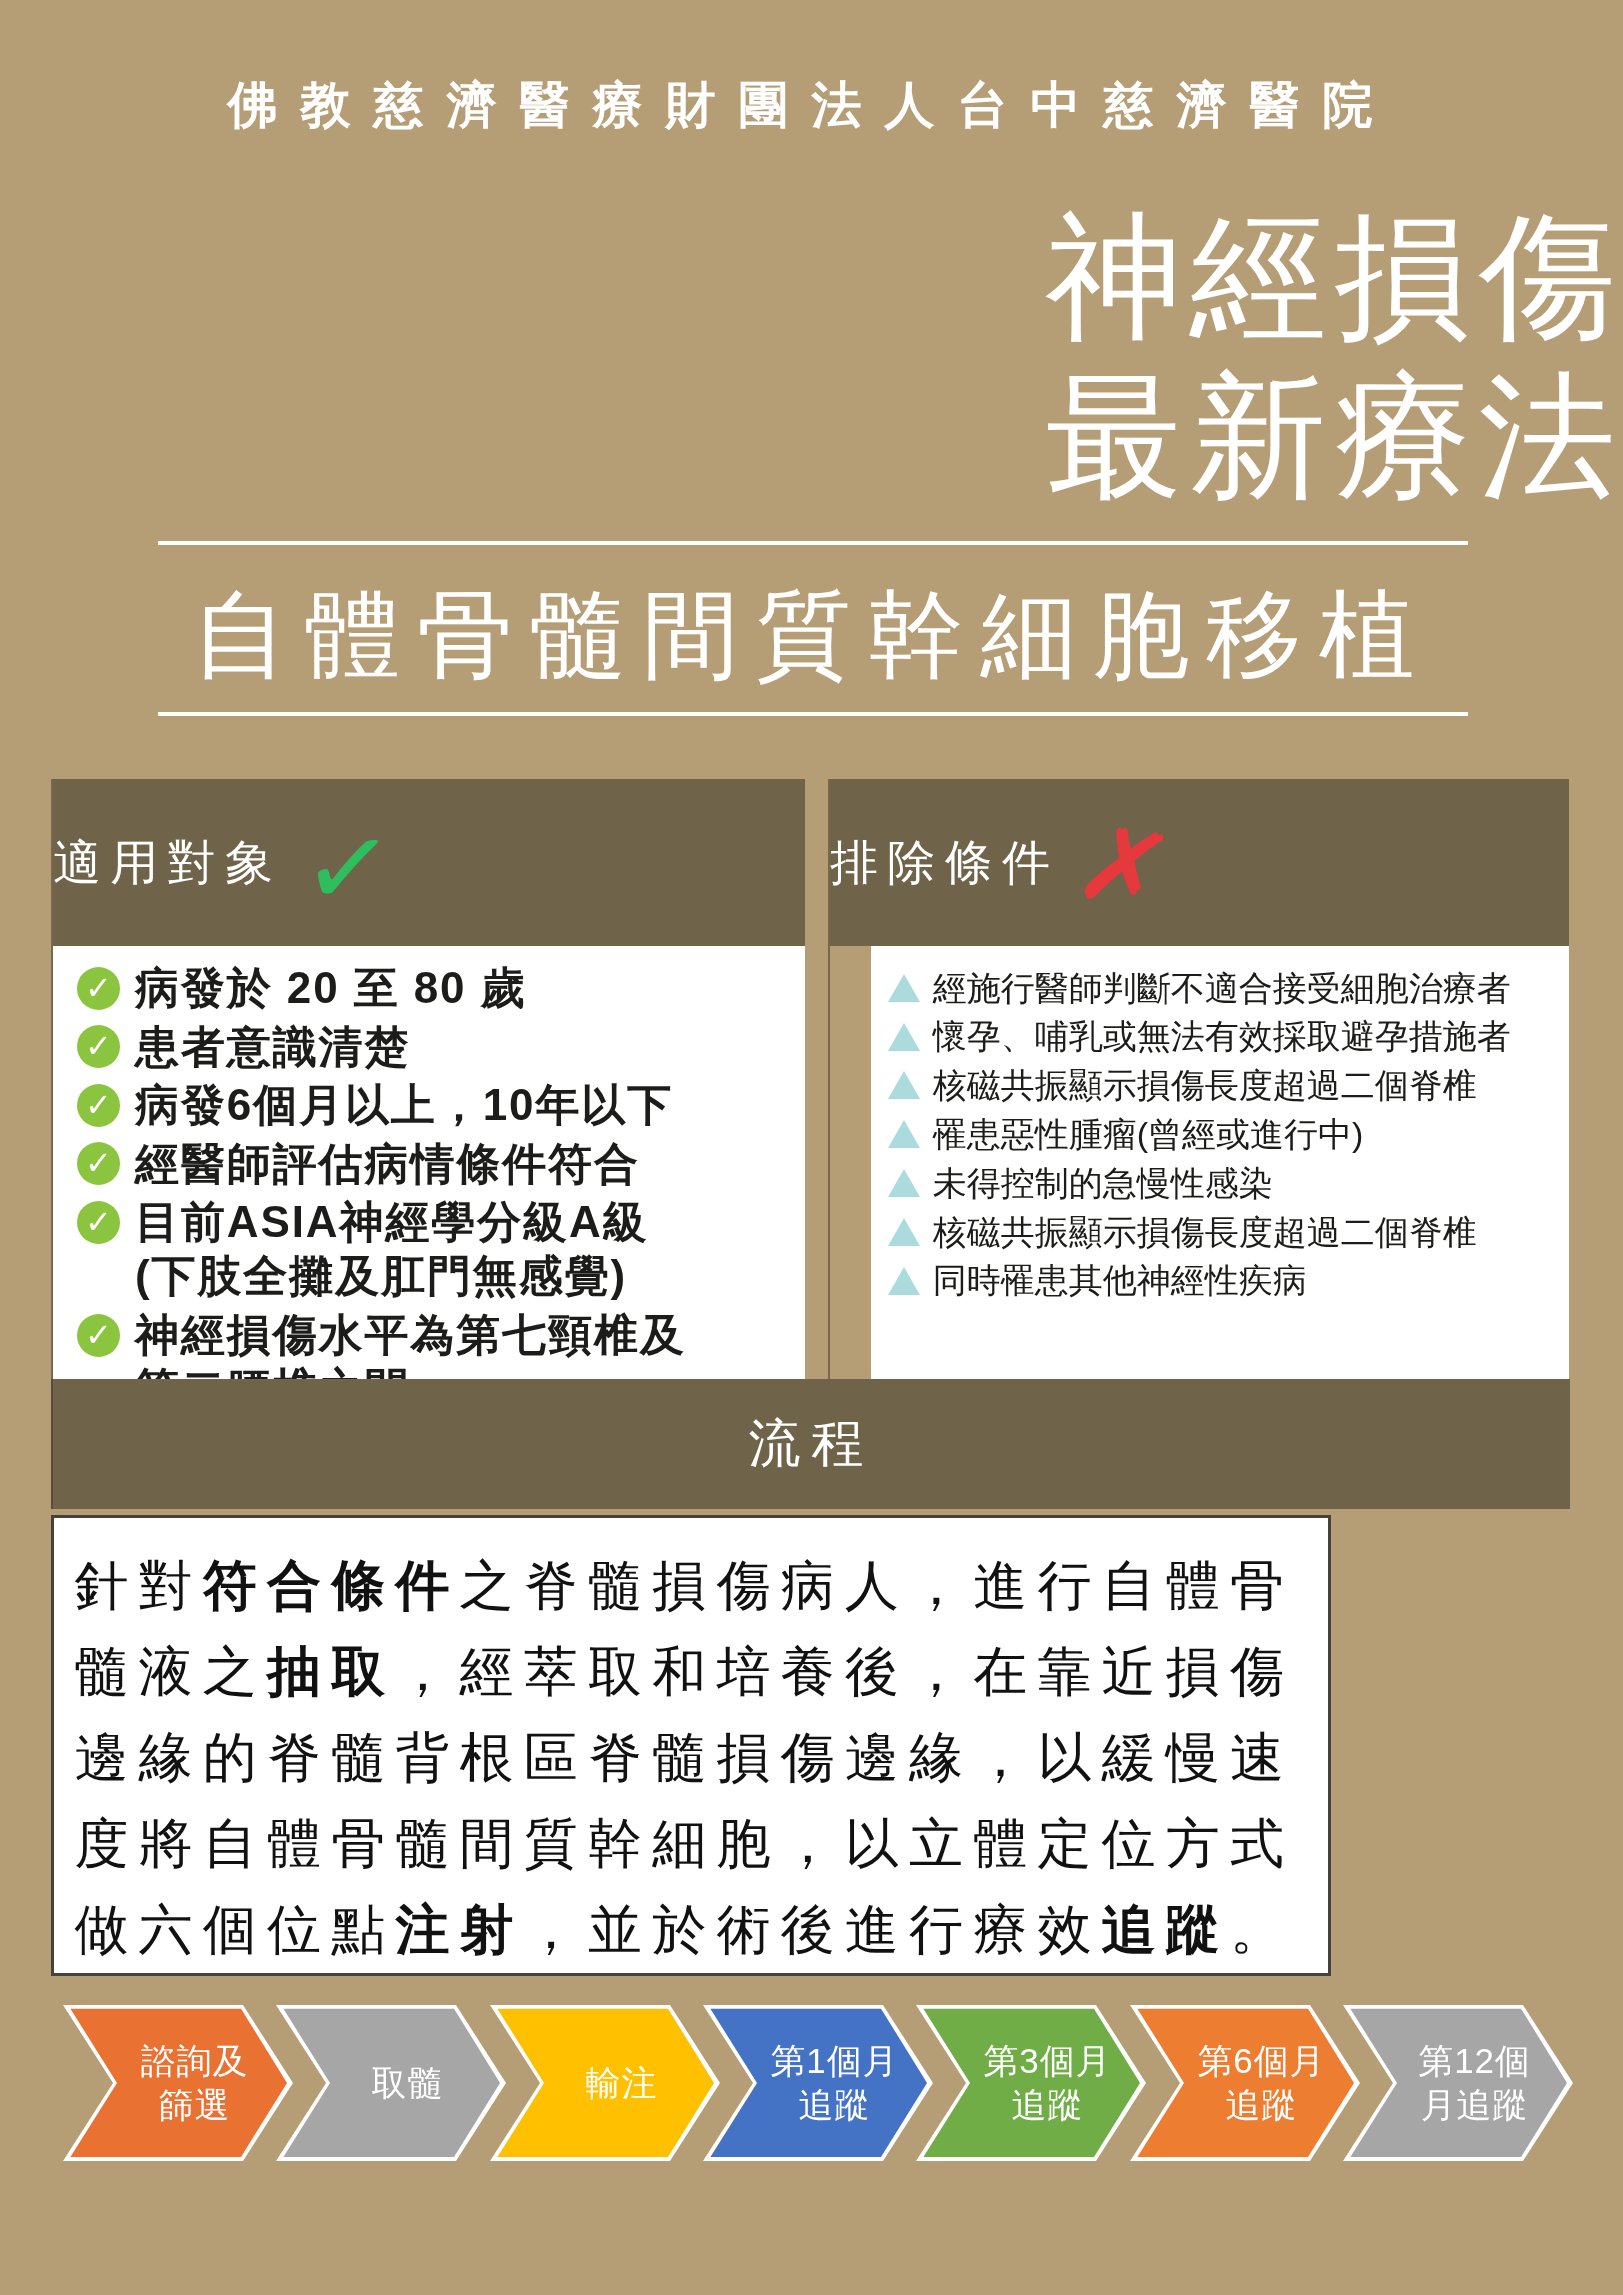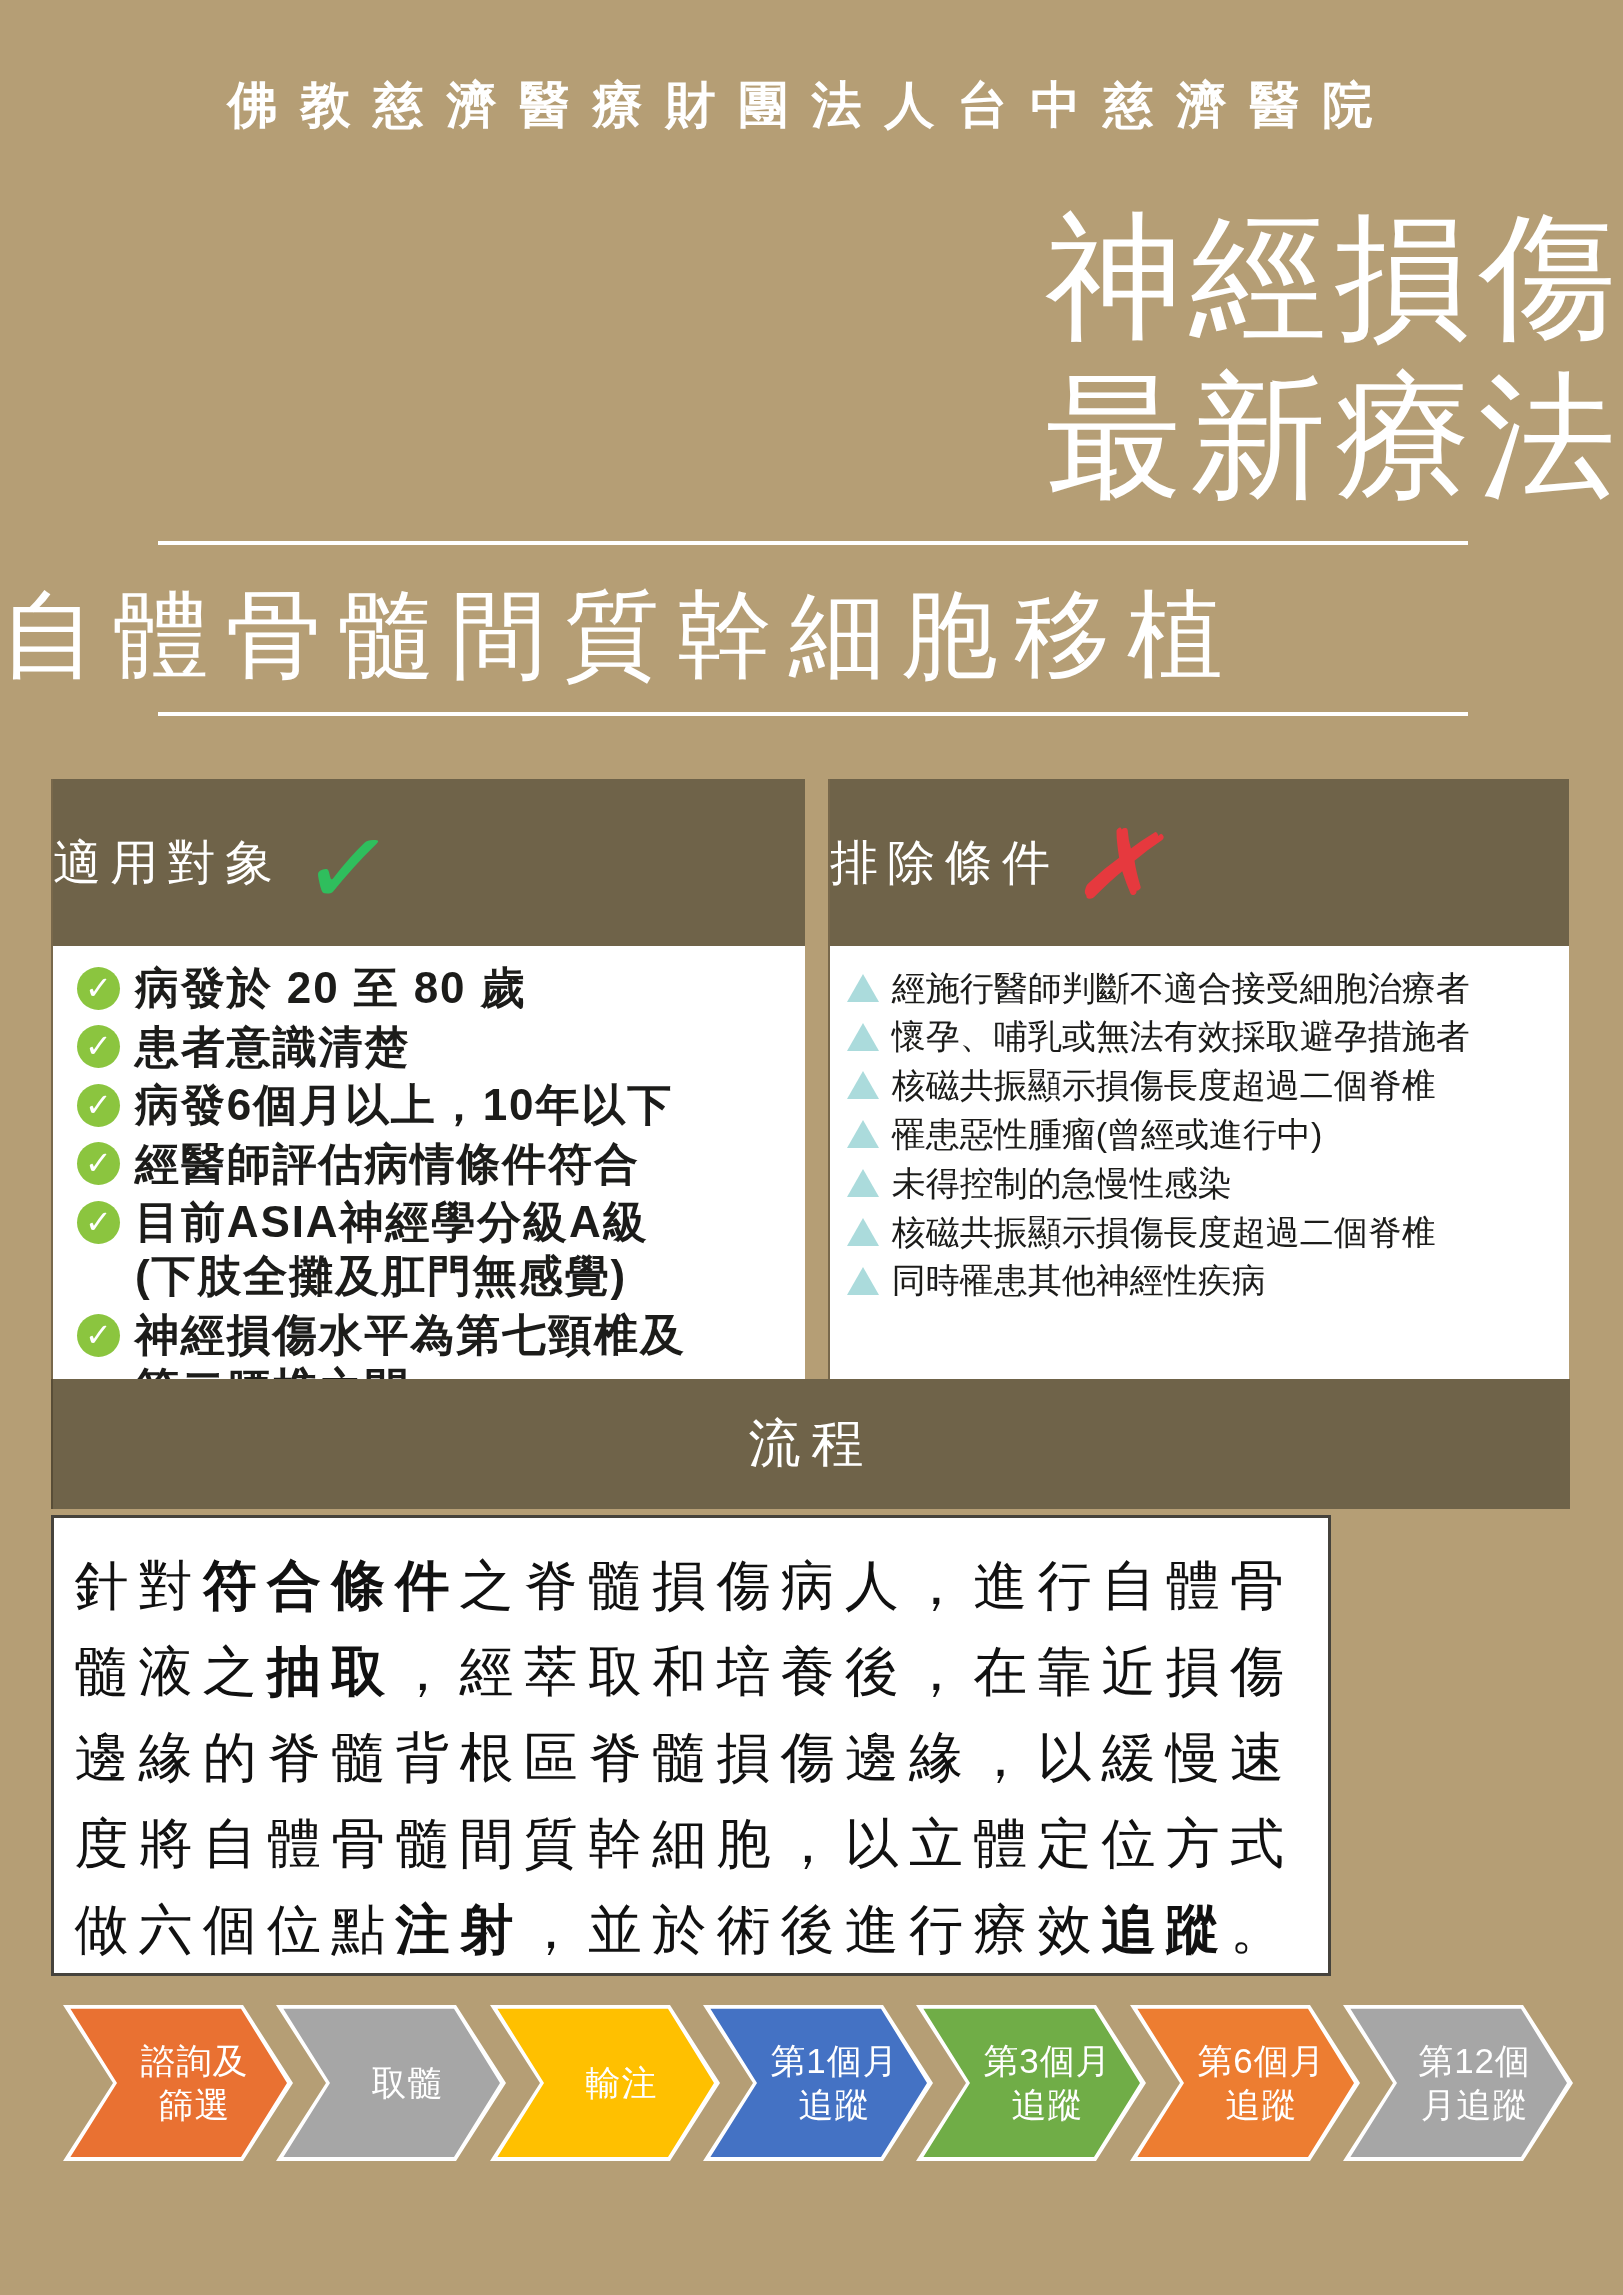--- a/index.html
+++ b/index.html
@@ -34,21 +34,21 @@
     text-align:right;color:#fff;
     font-size:137px;font-weight:300;line-height:160px;letter-spacing:7.4px;
   }
   .rule{
     position:absolute;left:158px;width:1310px;height:3.7px;background:#fff;
   }
   .rule-1{top:541px;}
   .rule-2{top:712px;}
   .subtitle{
     position:absolute;top:572px;left:0;width:100%;
-    text-align:left;color:#fff;
+    text-align:center;color:#fff;
     font-size:96px;font-weight:300;letter-spacing:16.7px;
   }
   
   .col{position:absolute;top:779px;border-left:2.8px solid rgba(70,60,40,.55);}
   .col-left{left:51px;width:752px;}
   .col-right{left:828px;width:739px;}
   .col-head{
     height:167px;background:var(--band);
     display:flex;align-items:center;justify-content:flex-start;
     color:#fff;font-size:48px;letter-spacing:9.3px;font-weight:400;
@@ -67,21 +67,21 @@
   .check-circle{
     flex:0 0 auto;width:43px;height:43px;margin:5.6px 15px 0 0;
     background:var(--check-green);border-radius:50%;
     color:#fff;font-size:32px;font-weight:700;line-height:43px;text-align:center;
   }
   .inc-text{
     color:var(--text-dark);font-size:44px;font-weight:600;
     line-height:54px;letter-spacing:1.9px;white-space:pre-line;
   }
   
-  .exc-body{padding:18.6px 9.3px 0 16.7px;}
+  .exc-body{padding:18.6px 9.3px 0 16.7px;margin-left:41px;}
   .exc-item{display:flex;align-items:flex-start;margin-bottom:2.8px;}
   .triangle{
     flex:0 0 auto;width:0;height:0;margin:9.3px 13px 0 0;
     border-left:16px solid transparent;border-right:16px solid transparent;
     border-bottom:28px solid var(--triangle-teal);
   }
   .exc-text{
     color:var(--text-dark);font-size:34px;font-weight:500;line-height:46px;
   }
   

